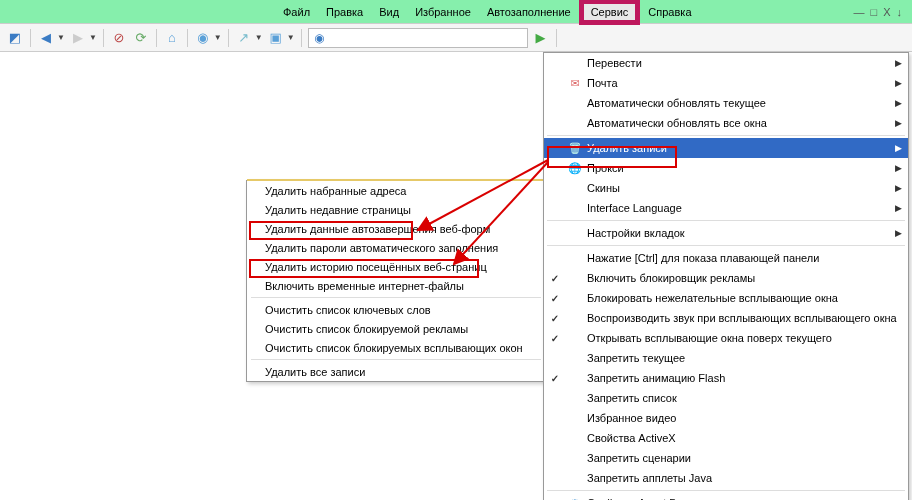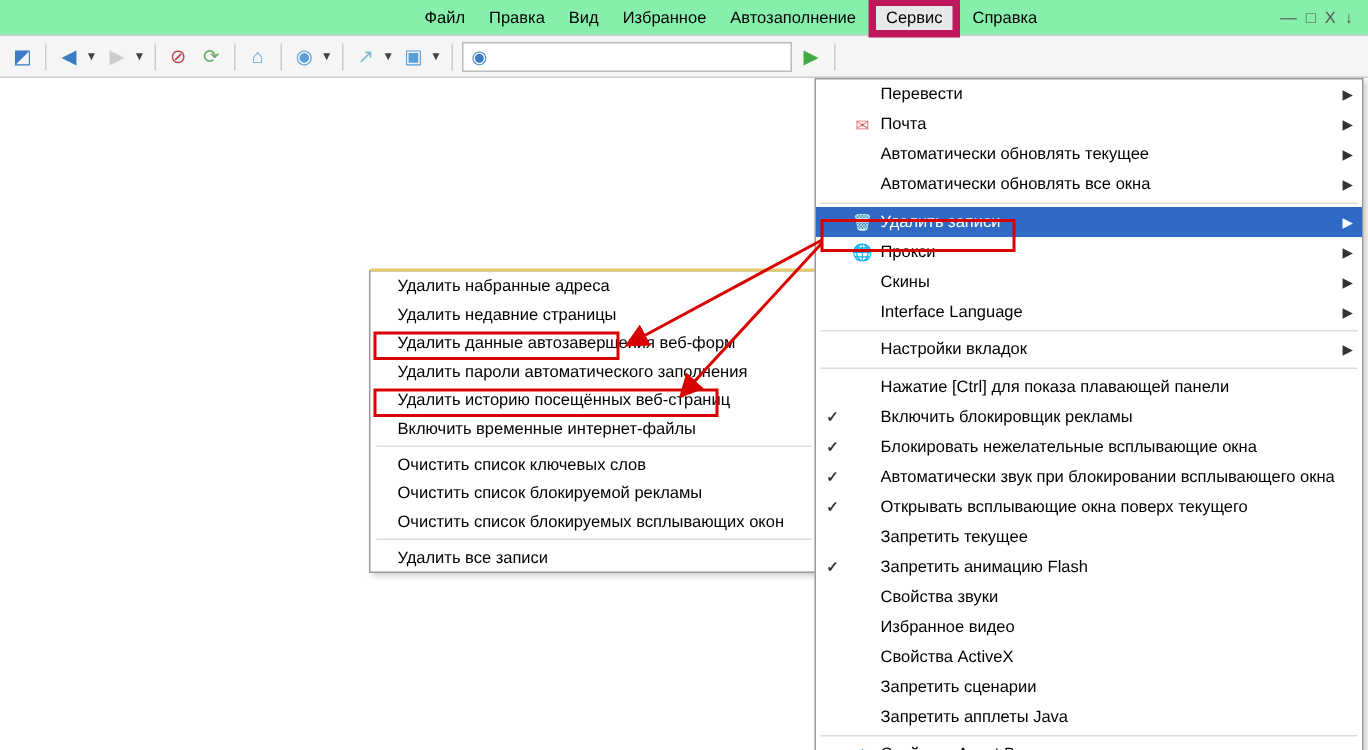--- a/index.html
+++ b/index.html
@@ -200,41 +200,41 @@
         <span class="lbl">Включить блокировщик рекламы</span>
       </div>
       <div class="row">
         <span class="chk chk-on"></span>
         <span class="ico"></span>
         <span class="lbl">Блокировать нежелательные всплывающие окна</span>
       </div>
       <div class="row">
         <span class="chk chk-on"></span>
         <span class="ico"></span>
-        <span class="lbl">Автоматически звук при блокировании всплывающего окна</span>
+        <span class="lbl">Воспроизводить звук при всплывающих всплывающего окна</span>
       </div>
       <div class="row">
         <span class="chk chk-on"></span>
         <span class="ico"></span>
         <span class="lbl">Открывать всплывающие окна поверх текущего</span>
       </div>
       <div class="row">
         <span class="chk"></span>
         <span class="ico"></span>
         <span class="lbl">Запретить текущее</span>
       </div>
       <div class="row">
         <span class="chk chk-on"></span>
         <span class="ico"></span>
         <span class="lbl">Запретить анимацию Flash</span>
       </div>
       <div class="row">
         <span class="chk"></span>
         <span class="ico"></span>
-        <span class="lbl">Свойства звуки</span>
+        <span class="lbl">Запретить список</span>
       </div>
       <div class="row">
         <span class="chk"></span>
         <span class="ico"></span>
         <span class="lbl">Избранное видео</span>
       </div>
       <div class="row">
         <span class="chk"></span>
         <span class="ico"></span>
         <span class="lbl">Свойства ActiveX</span>

